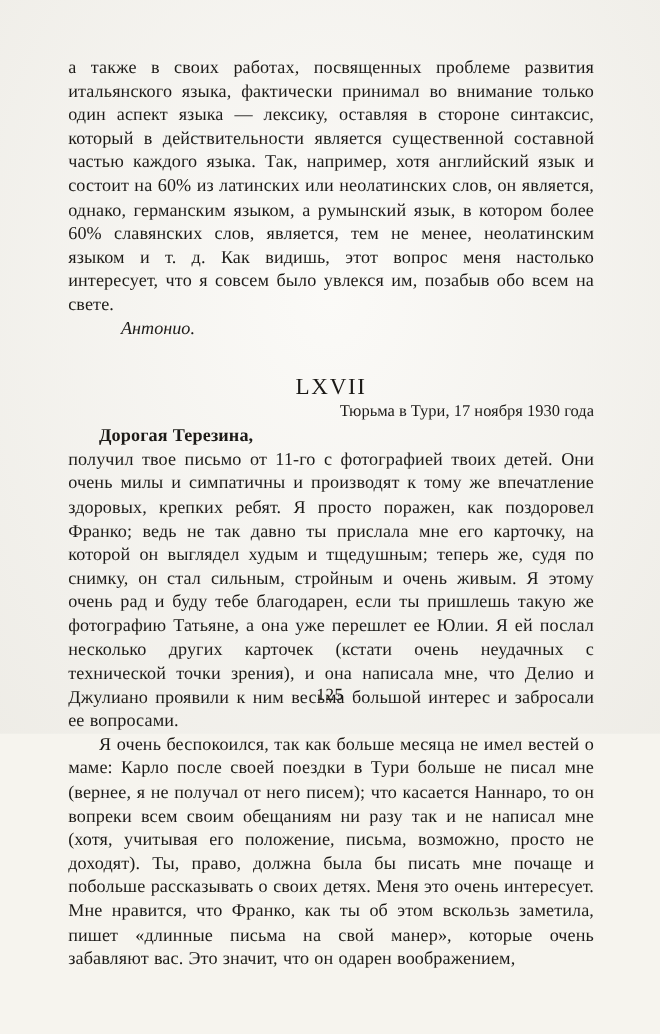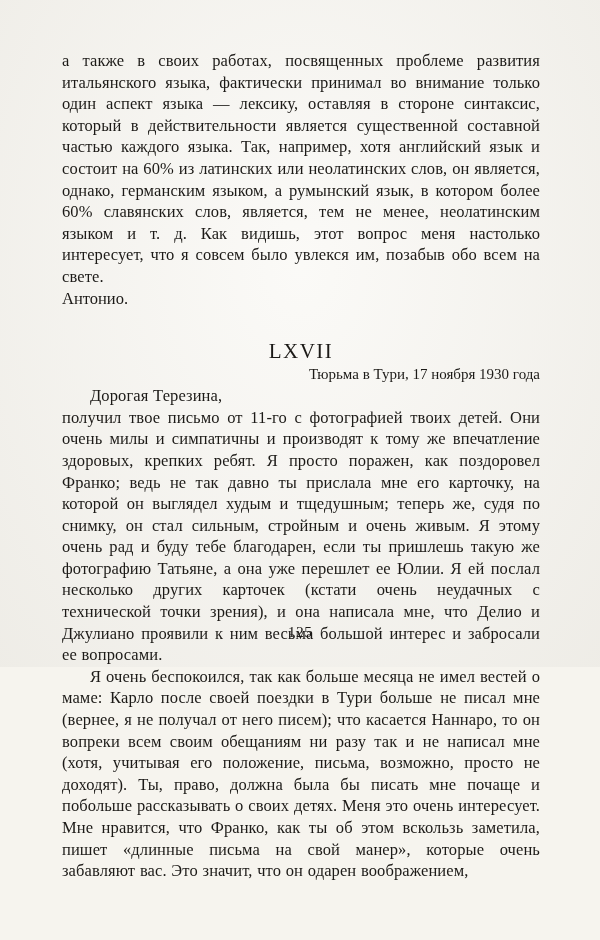--- a/index.html
+++ b/index.html
@@ -37,35 +37,38 @@
   .indent { text-indent: 28px; }
   .closing {
     display: flex;
     justify-content: space-between;
     align-items: baseline;
     font-size: 16.5px;
     line-height: 21.6px;
   }
   .closing .hug { padding-left: 28px; }
   .closing .sig {
+    font-style: italic;
     padding-right: 10px;
+    margin-left: 48px;
   }
   .heading {
     margin-top: 30px;
     text-align: center;
     font-size: 21px;
     letter-spacing: 1.5px;
   }
   .dateline {
     text-align: right;
     font-size: 15px;
     line-height: 20px;
   }
   .salutation {
     margin-top: 1px;
+    font-weight: bold;
   }
   .pagenum {
     position: absolute;
     left: 0;
     right: 0;
     bottom: 26px;
     text-align: center;
     font-size: 15.5px;
     letter-spacing: 0.5px;
   }

